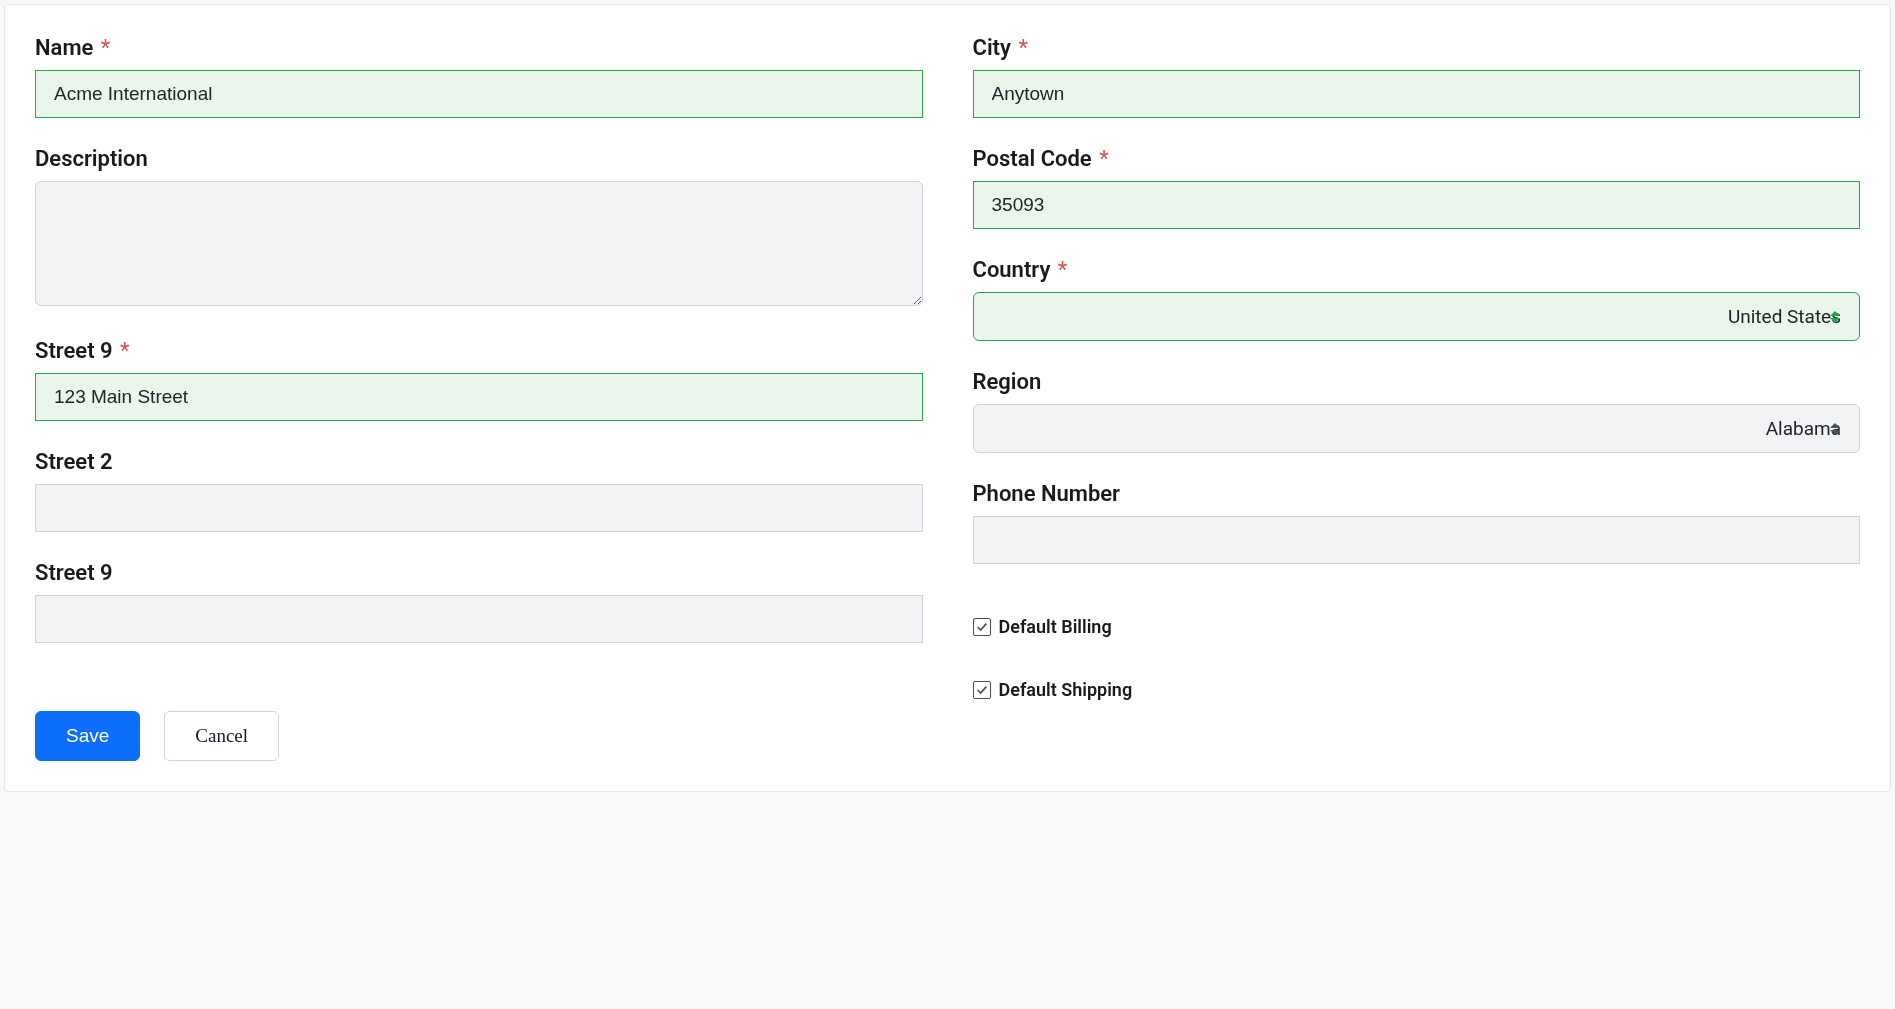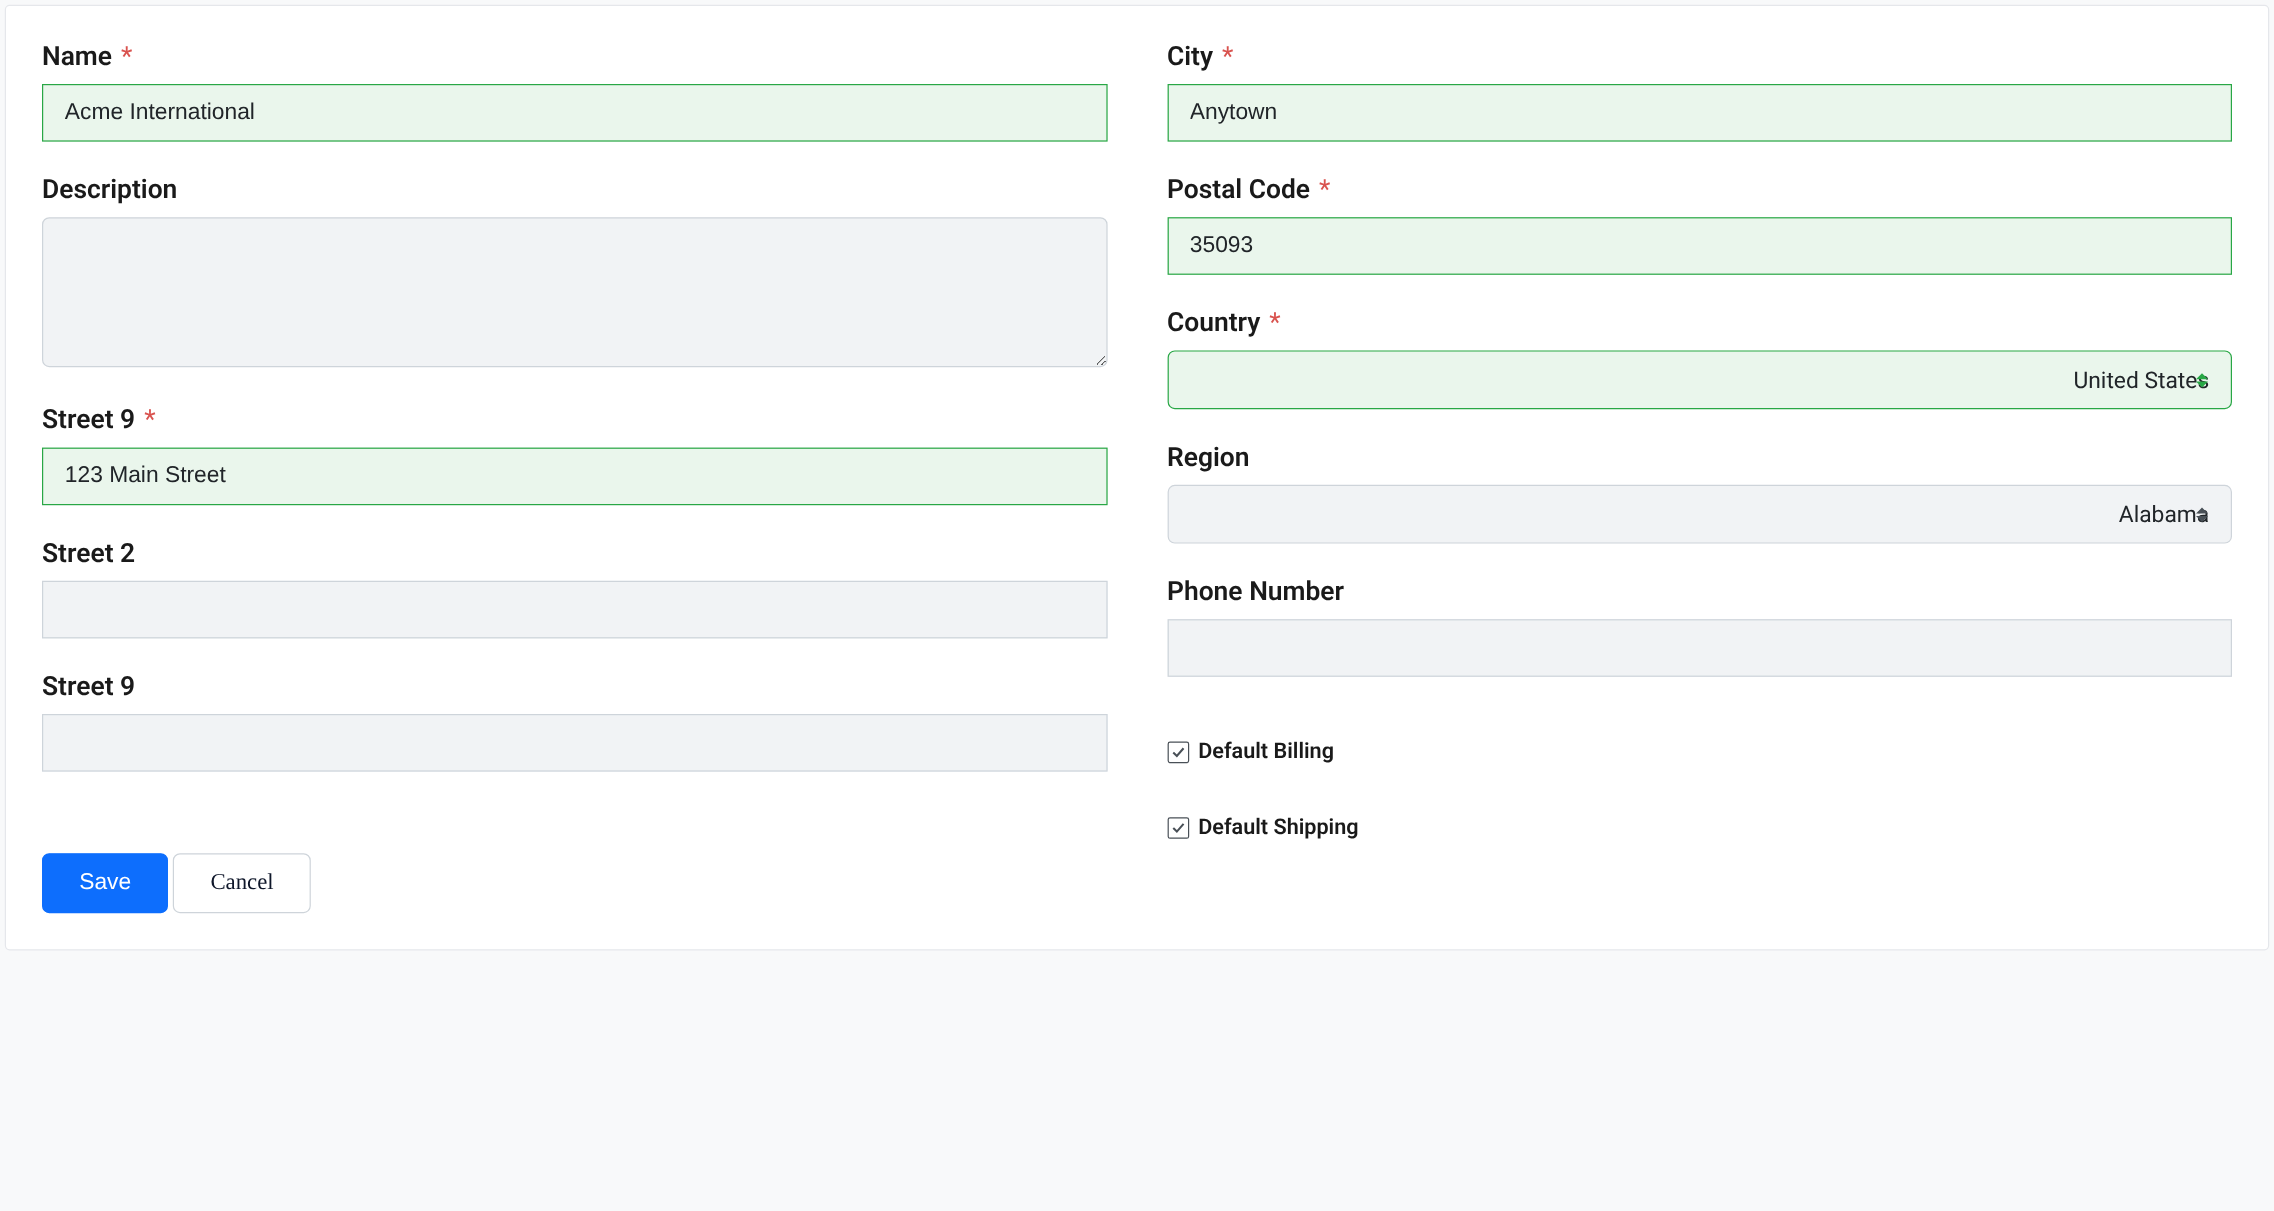--- a/index.html
+++ b/index.html
@@ -146,21 +146,21 @@
     }
     .checkbox-label {
       font-size: 18px;
       font-weight: 600;
       color: #1a1a1a;
       cursor: pointer;
     }
     .button-row {
       grid-column: 1 / 2;
       display: flex;
-      gap: 4px;
+      gap: 24px;
       margin-top: 40px;
     }
     .btn {
       padding: 13px 30px;
       font-size: 19px;
       font-weight: 500;
       border-radius: 6px;
       cursor: pointer;
       border: 1px solid transparent;
     }

